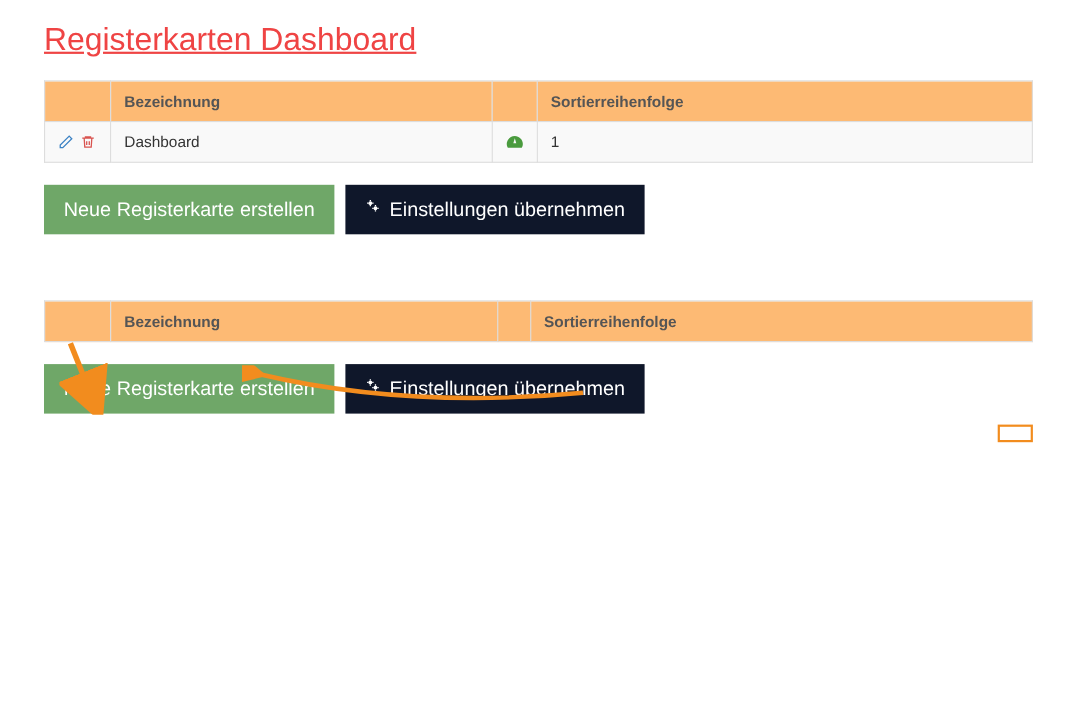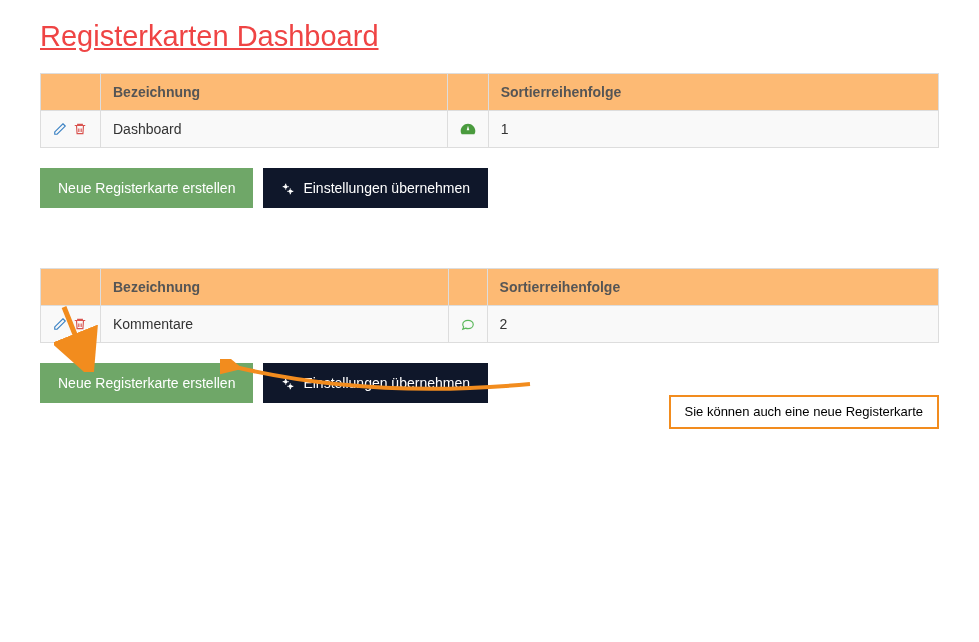--- a/index.html
+++ b/index.html
@@ -51,26 +51,26 @@
     }
     .highlight-box {
       border: 3px solid #f28c1e;
       border-radius: 3px;
       padding: 2px;
       margin: -4px;
     }
     .btn-row { display: flex; gap: 10px; }
     .btn {
       display: inline-flex;
-      align-items: flex-end;
+      align-items: flex-start;
       gap: 8px;
       padding: 12px 18px;
       border: none;
       color: #fff;
-      font-size: 14px;
+      font-size: 18px;
       cursor: pointer;
       font-family: inherit;
     }
     .btn-green { background: #6fa768; }
     .btn-orange { background: #0f172a; }
     svg { display: block; }
 
     
     .arrow-down {
       position: absolute;
@@ -174,45 +174,20 @@
   <table>
     <thead>
       <tr>
         <th class="col-actions"></th>
         <th class="col-name">Bezeichnung</th>
         <th class="col-icon"></th>
         <th class="col-sort">Sortierreihenfolge</th>
       </tr>
     </thead>
     <tbody>
-      <tr>
-        <td>
-          <div class="actions">
-            <span class="icon-btn">
-              <svg width="14" height="14" viewBox="0 0 24 24" fill="none" stroke="#3b82c4" stroke-width="2">
-                  <path d="M17 3l4 4L7 21H3v-4L17 3z"></path>
-                </svg>
-            </span>
-            <span class="icon-btn">
-              <svg width="14" height="14" viewBox="0 0 24 24" fill="none" stroke="#d9534f" stroke-width="2">
-                  <path d="M3 6h18M8 6V4h8v2M6 6l1 14h10l1-14M10 11v6M14 11v6"></path>
-                </svg>
-            </span>
-          </div>
-        </td>
-        <td>Kommentare</td>
-        <td class="row-icon-cell">
-          <span>
-            <svg width="14" height="13" viewBox="0 0 24 22" fill="none" stroke="#5cb85c" stroke-width="2">
-                <path d="M21 11c0 4-4 7-9 7-1.5 0-3-.3-4-.8L3 19l1.5-4C3.5 13.5 3 12.3 3 11c0-4 4-7 9-7s9 3 9 7z"></path>
-              </svg>
-          </span>
-        </td>
-        <td>2</td>
-      </tr>
     </tbody>
   </table>
 
   <div class="btn-row">
     <button class="btn btn-green">
       <span>Neue Registerkarte erstellen</span>
     </button>
     <button class="btn btn-orange">
       <span>
         <svg width="14" height="14" viewBox="0 0 24 24" fill="#fff">
@@ -228,15 +203,14 @@
   <svg class="callout-arrow" width="320" height="40">
     <defs>
       <marker id="ah2" markerWidth="10" markerHeight="10" refX="2" refY="5" orient="auto">
         <path d="M10,0 L0,5 L10,10 z" fill="#f28c1e"></path>
       </marker>
     </defs>
     <path d="M310 25 Q 150 40 15 8" stroke="#f28c1e" stroke-width="4" fill="none" marker-end="url(#ah2)"></path>
   </svg>
 
   <div class="callout">
-    <div>Sie können auch eine neue Registerkarte</div>
   </div>
 </div>
 
 </body></html>

